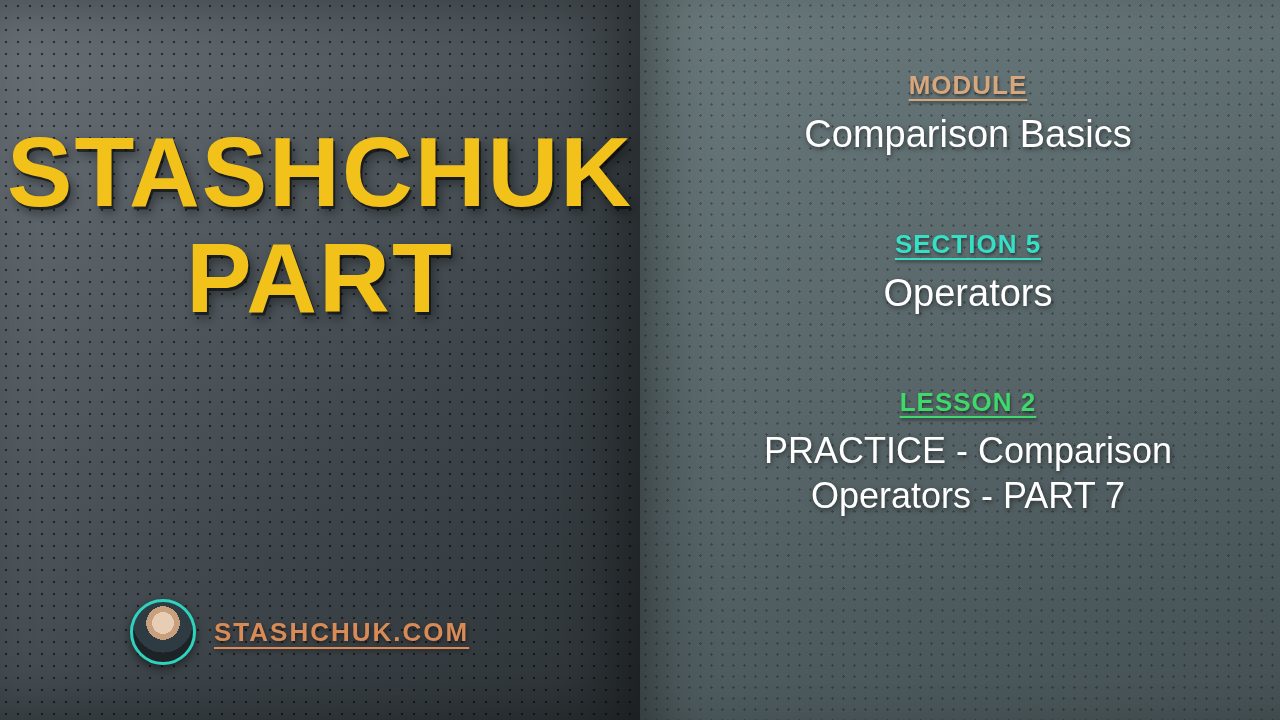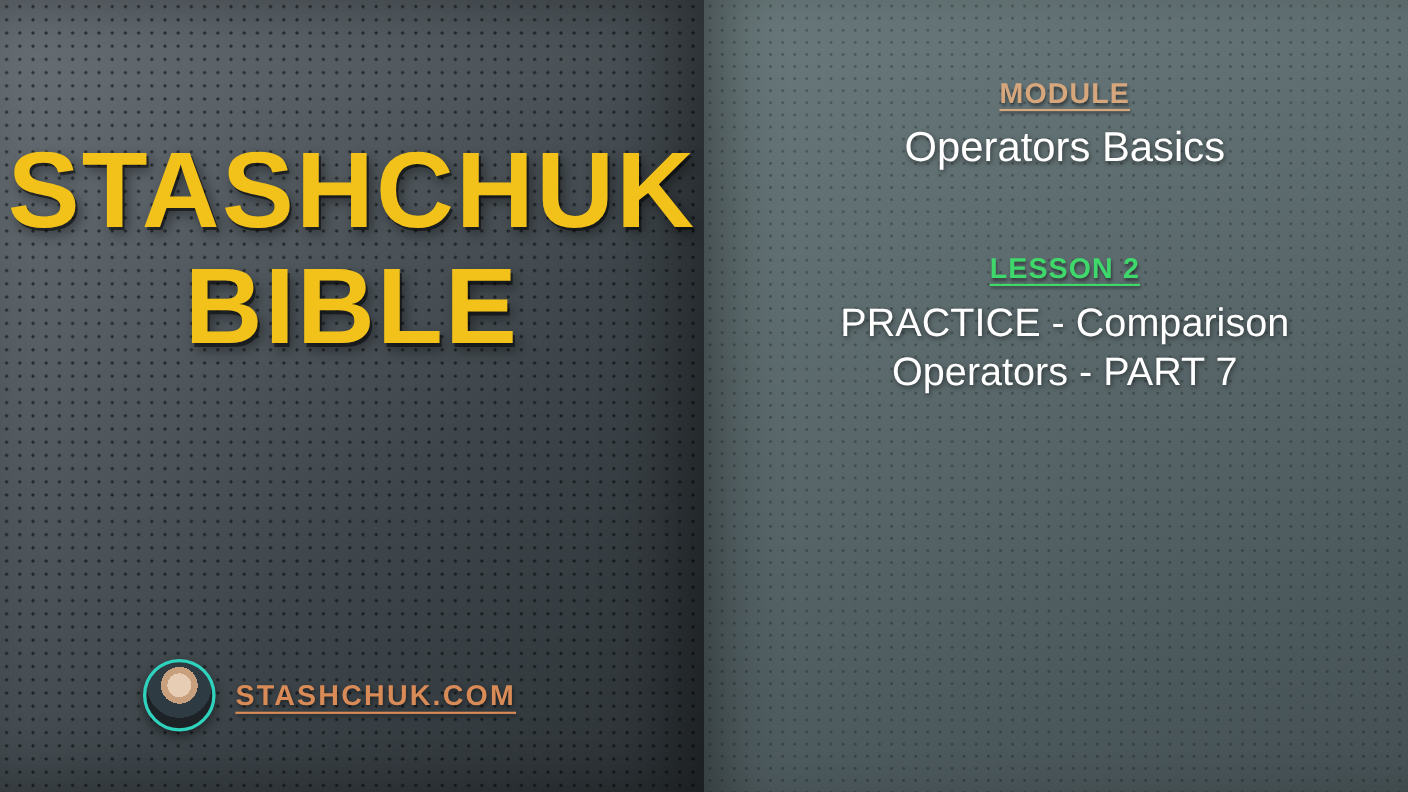--- a/index.html
+++ b/index.html
@@ -81,35 +81,39 @@
   .value.small { font-size: 36px; }
 </style>
 </head>
 <body>
 
 <div class="stage">
 
   <div class="left">
     <div class="title">
       <div>STASHCHUK</div>
-      <div>BIBLE</div>
+      <div>PART</div>
     </div>
     <div class="author-row">
       <div class="avatar"></div>
       <div class="site">STASHCHUK.COM</div>
     </div>
   </div>
 
   <div class="right">
 
     <div class="block">
       <div class="eyebrow module">MODULE</div>
-      <div class="value">Operators Basics</div>
+      <div class="value">Comparison Basics</div>
     </div>
 
+    <div class="block">
+      <div class="eyebrow section">SECTION 5</div>
+      <div class="value">Operators</div>
+    </div>
 
     <div class="block">
       <div class="eyebrow lesson">LESSON 2</div>
       <div class="value small">PRACTICE - Comparison Operators - PART 7</div>
     </div>
 
   </div>
 
 </div>
 

